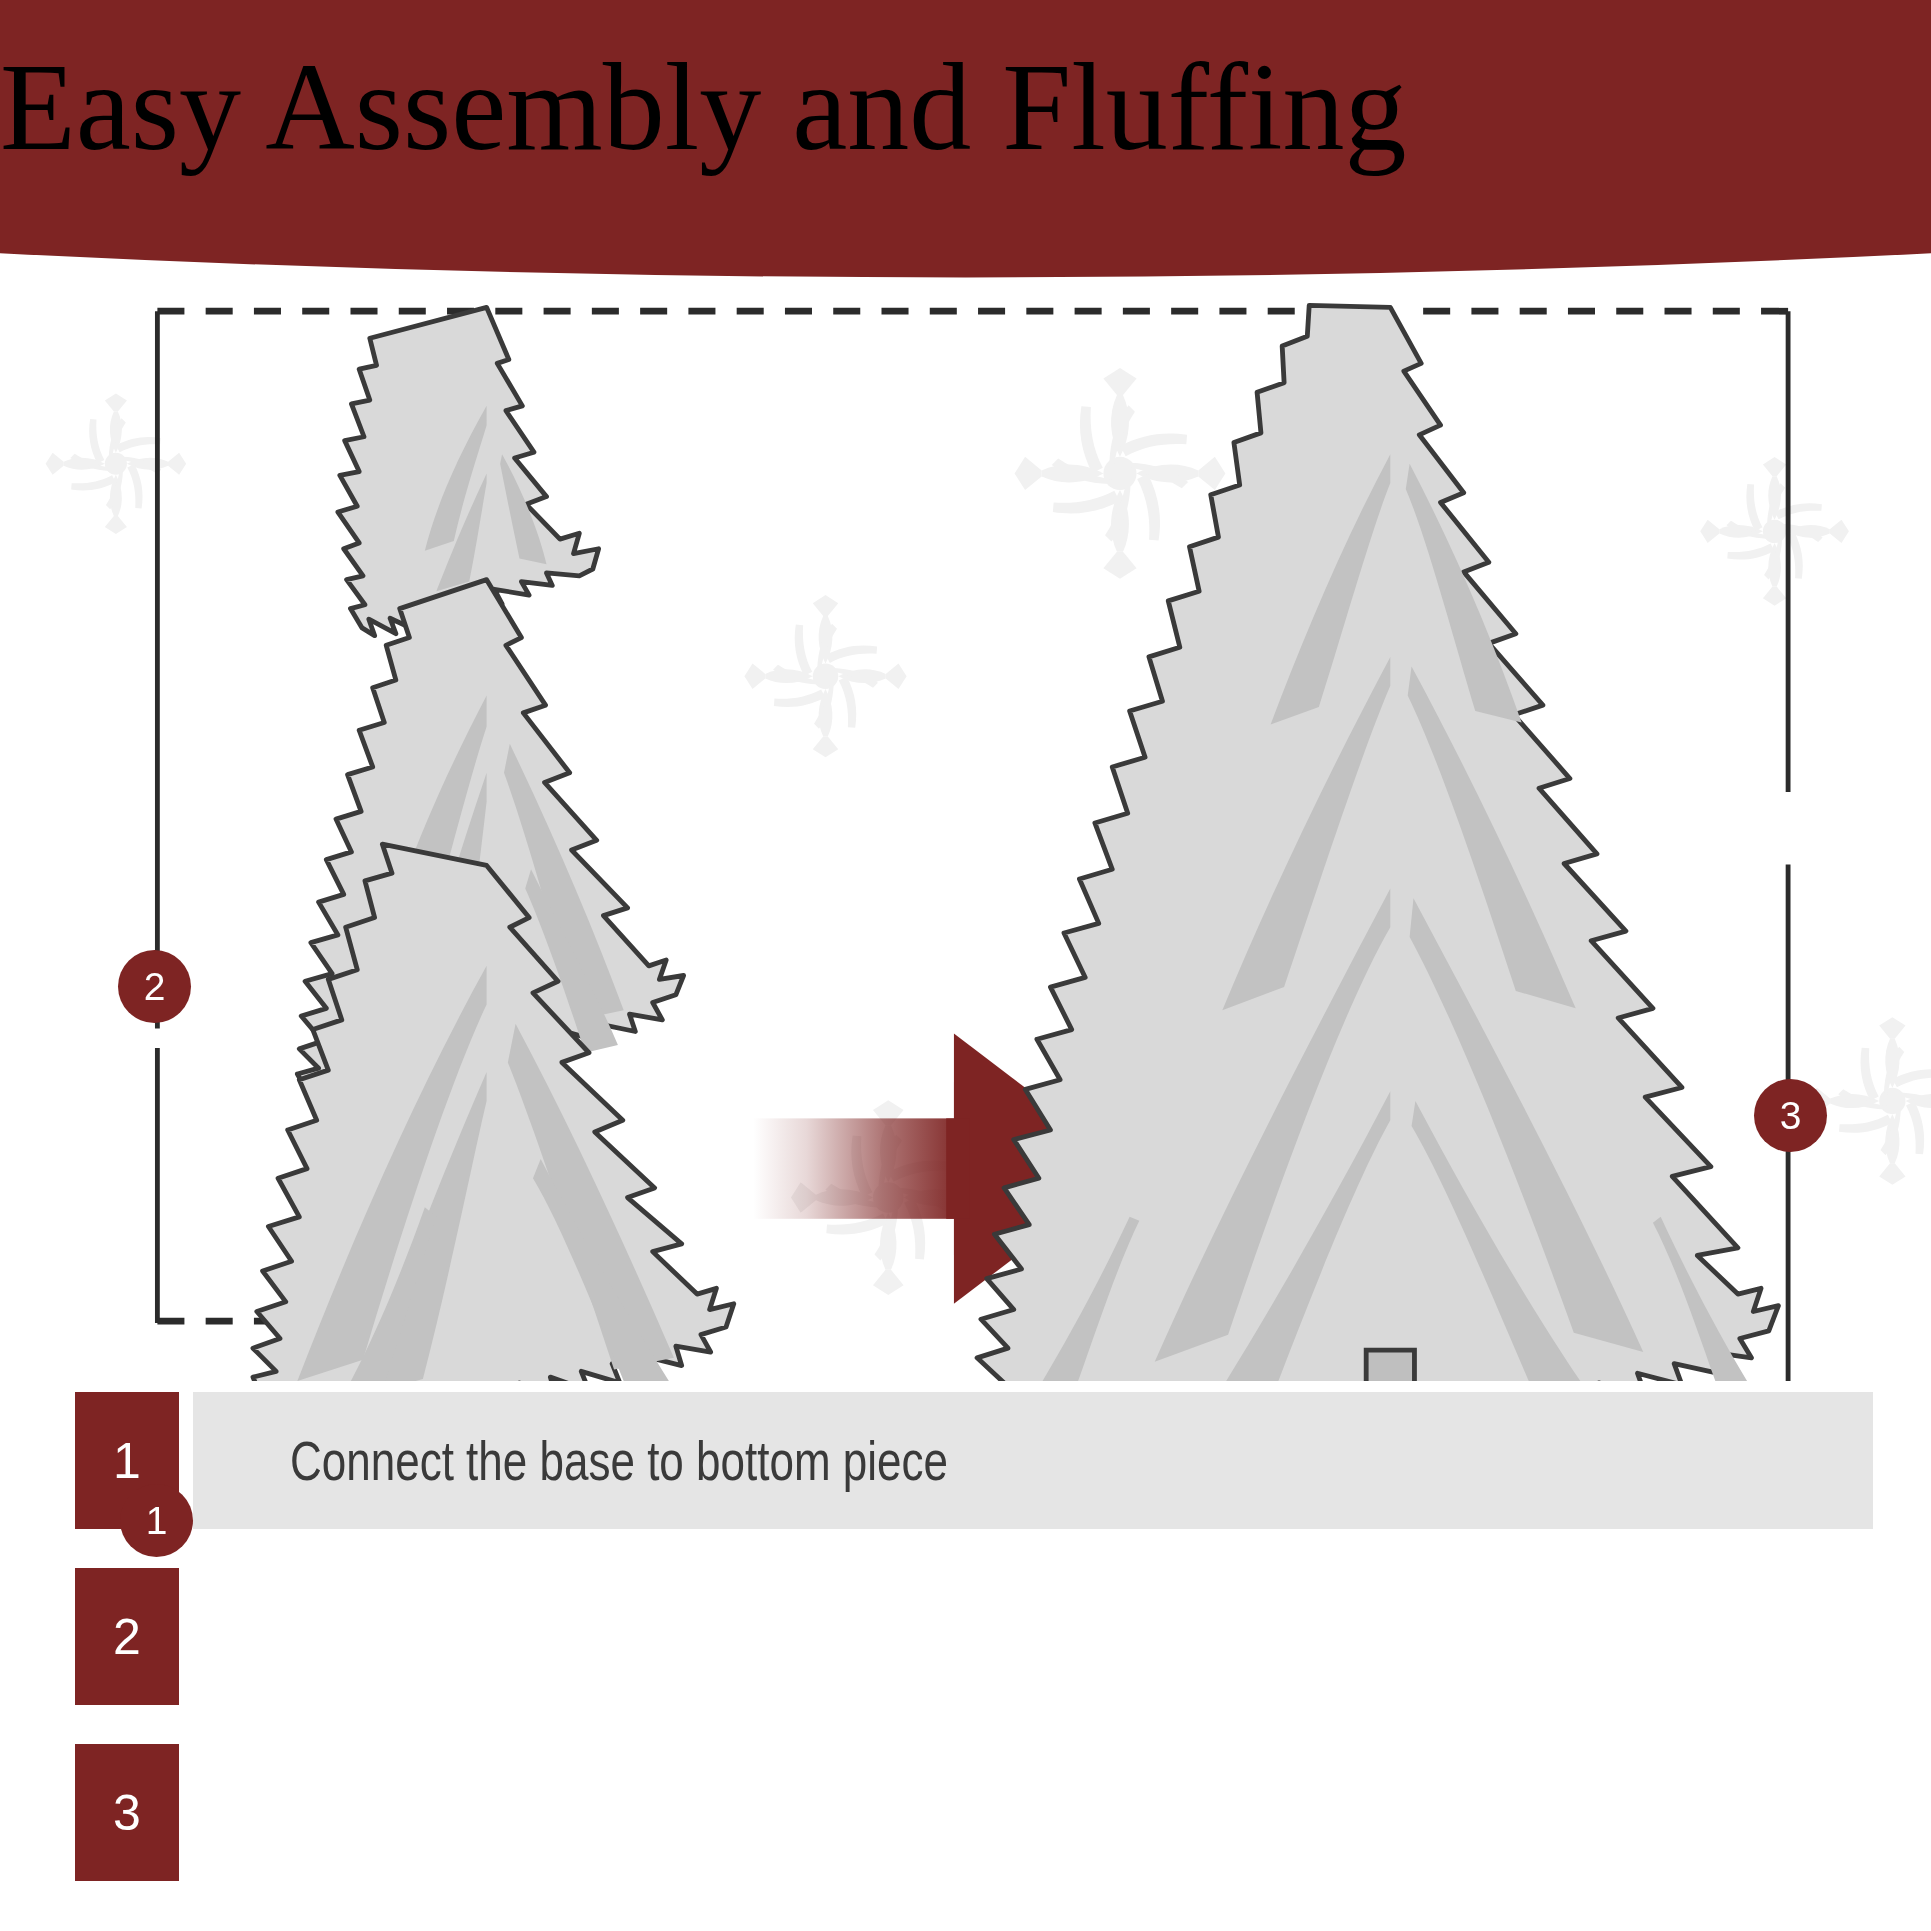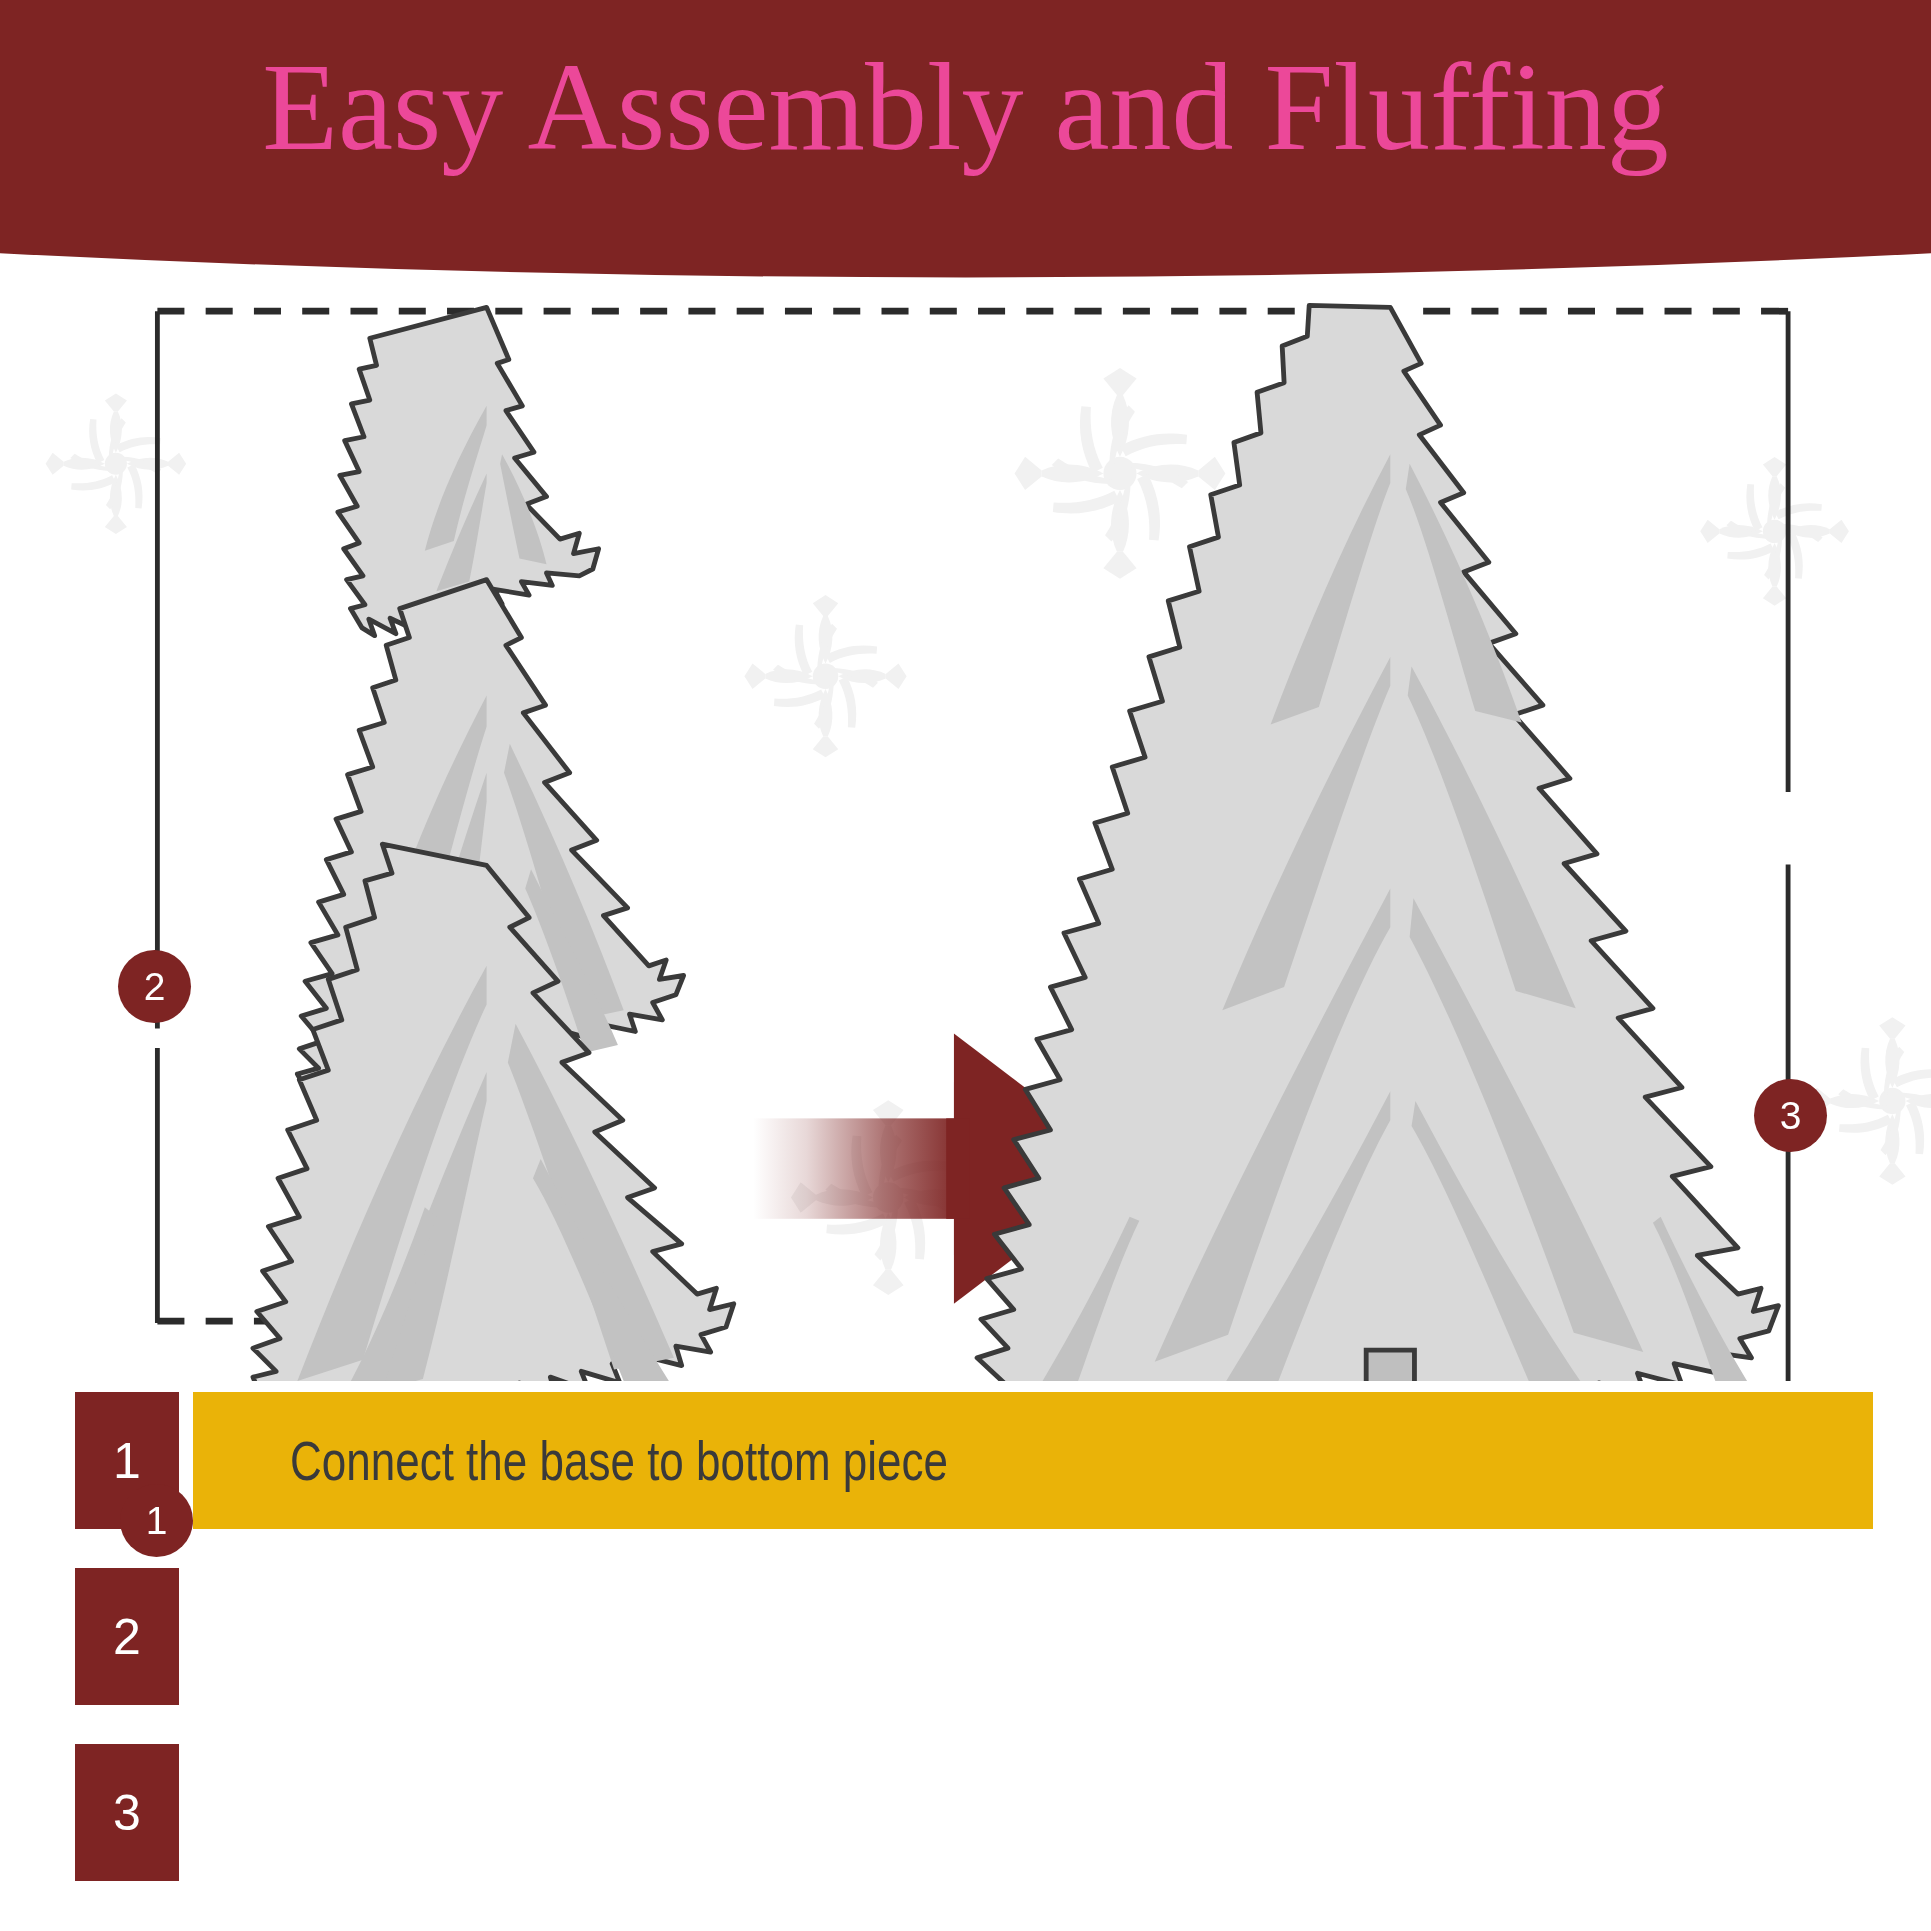--- a/index.html
+++ b/index.html
@@ -13,26 +13,26 @@
   .stage{position:absolute;inset:0;width:1931px;height:1931px;}
 
   
   .header{
     position:absolute;left:0;top:0;width:1931px;height:290px;
     overflow:hidden;
   }
   .header-bg{position:absolute;left:0;top:0;width:1931px;height:290px;}
   .header-title{
     position:absolute;left:0;top:46px;width:1931px;
-    text-align:center;
+    text-align:left;
     font-family:"Liberation Serif", serif;
     font-size:124px;
     line-height:1.0;
     font-weight:400;
-    color:#ec4899;
+    color:#000000;
     letter-spacing:0px;
     white-space:nowrap;
   }
 
   
   .diagram{position:absolute;left:0;top:290px;width:1931px;height:1091px;}
   .diagram svg{display:block;}
 
   
   .badge{
@@ -64,21 +64,21 @@
     background:#7E2423;
     color:#ffffff;
     display:flex;align-items:center;justify-content:center;
     font-size:50px;
     font-weight:300;
     font-family:"Liberation Sans", sans-serif;
   }
   .step-bar{
     flex:1;height:137px;
     margin-left:13.5px;margin-right:58px;
-    background:#eab308;
+    background:#e5e5e5;
     display:flex;align-items:center;
   }
   .step-text{
     margin-left:97px;
     font-family:"Liberation Sans", sans-serif;
     font-size:55px;
     font-weight:300;
     color:#3a3a3a;
     transform:scaleX(0.80);
     transform-origin:left center;

